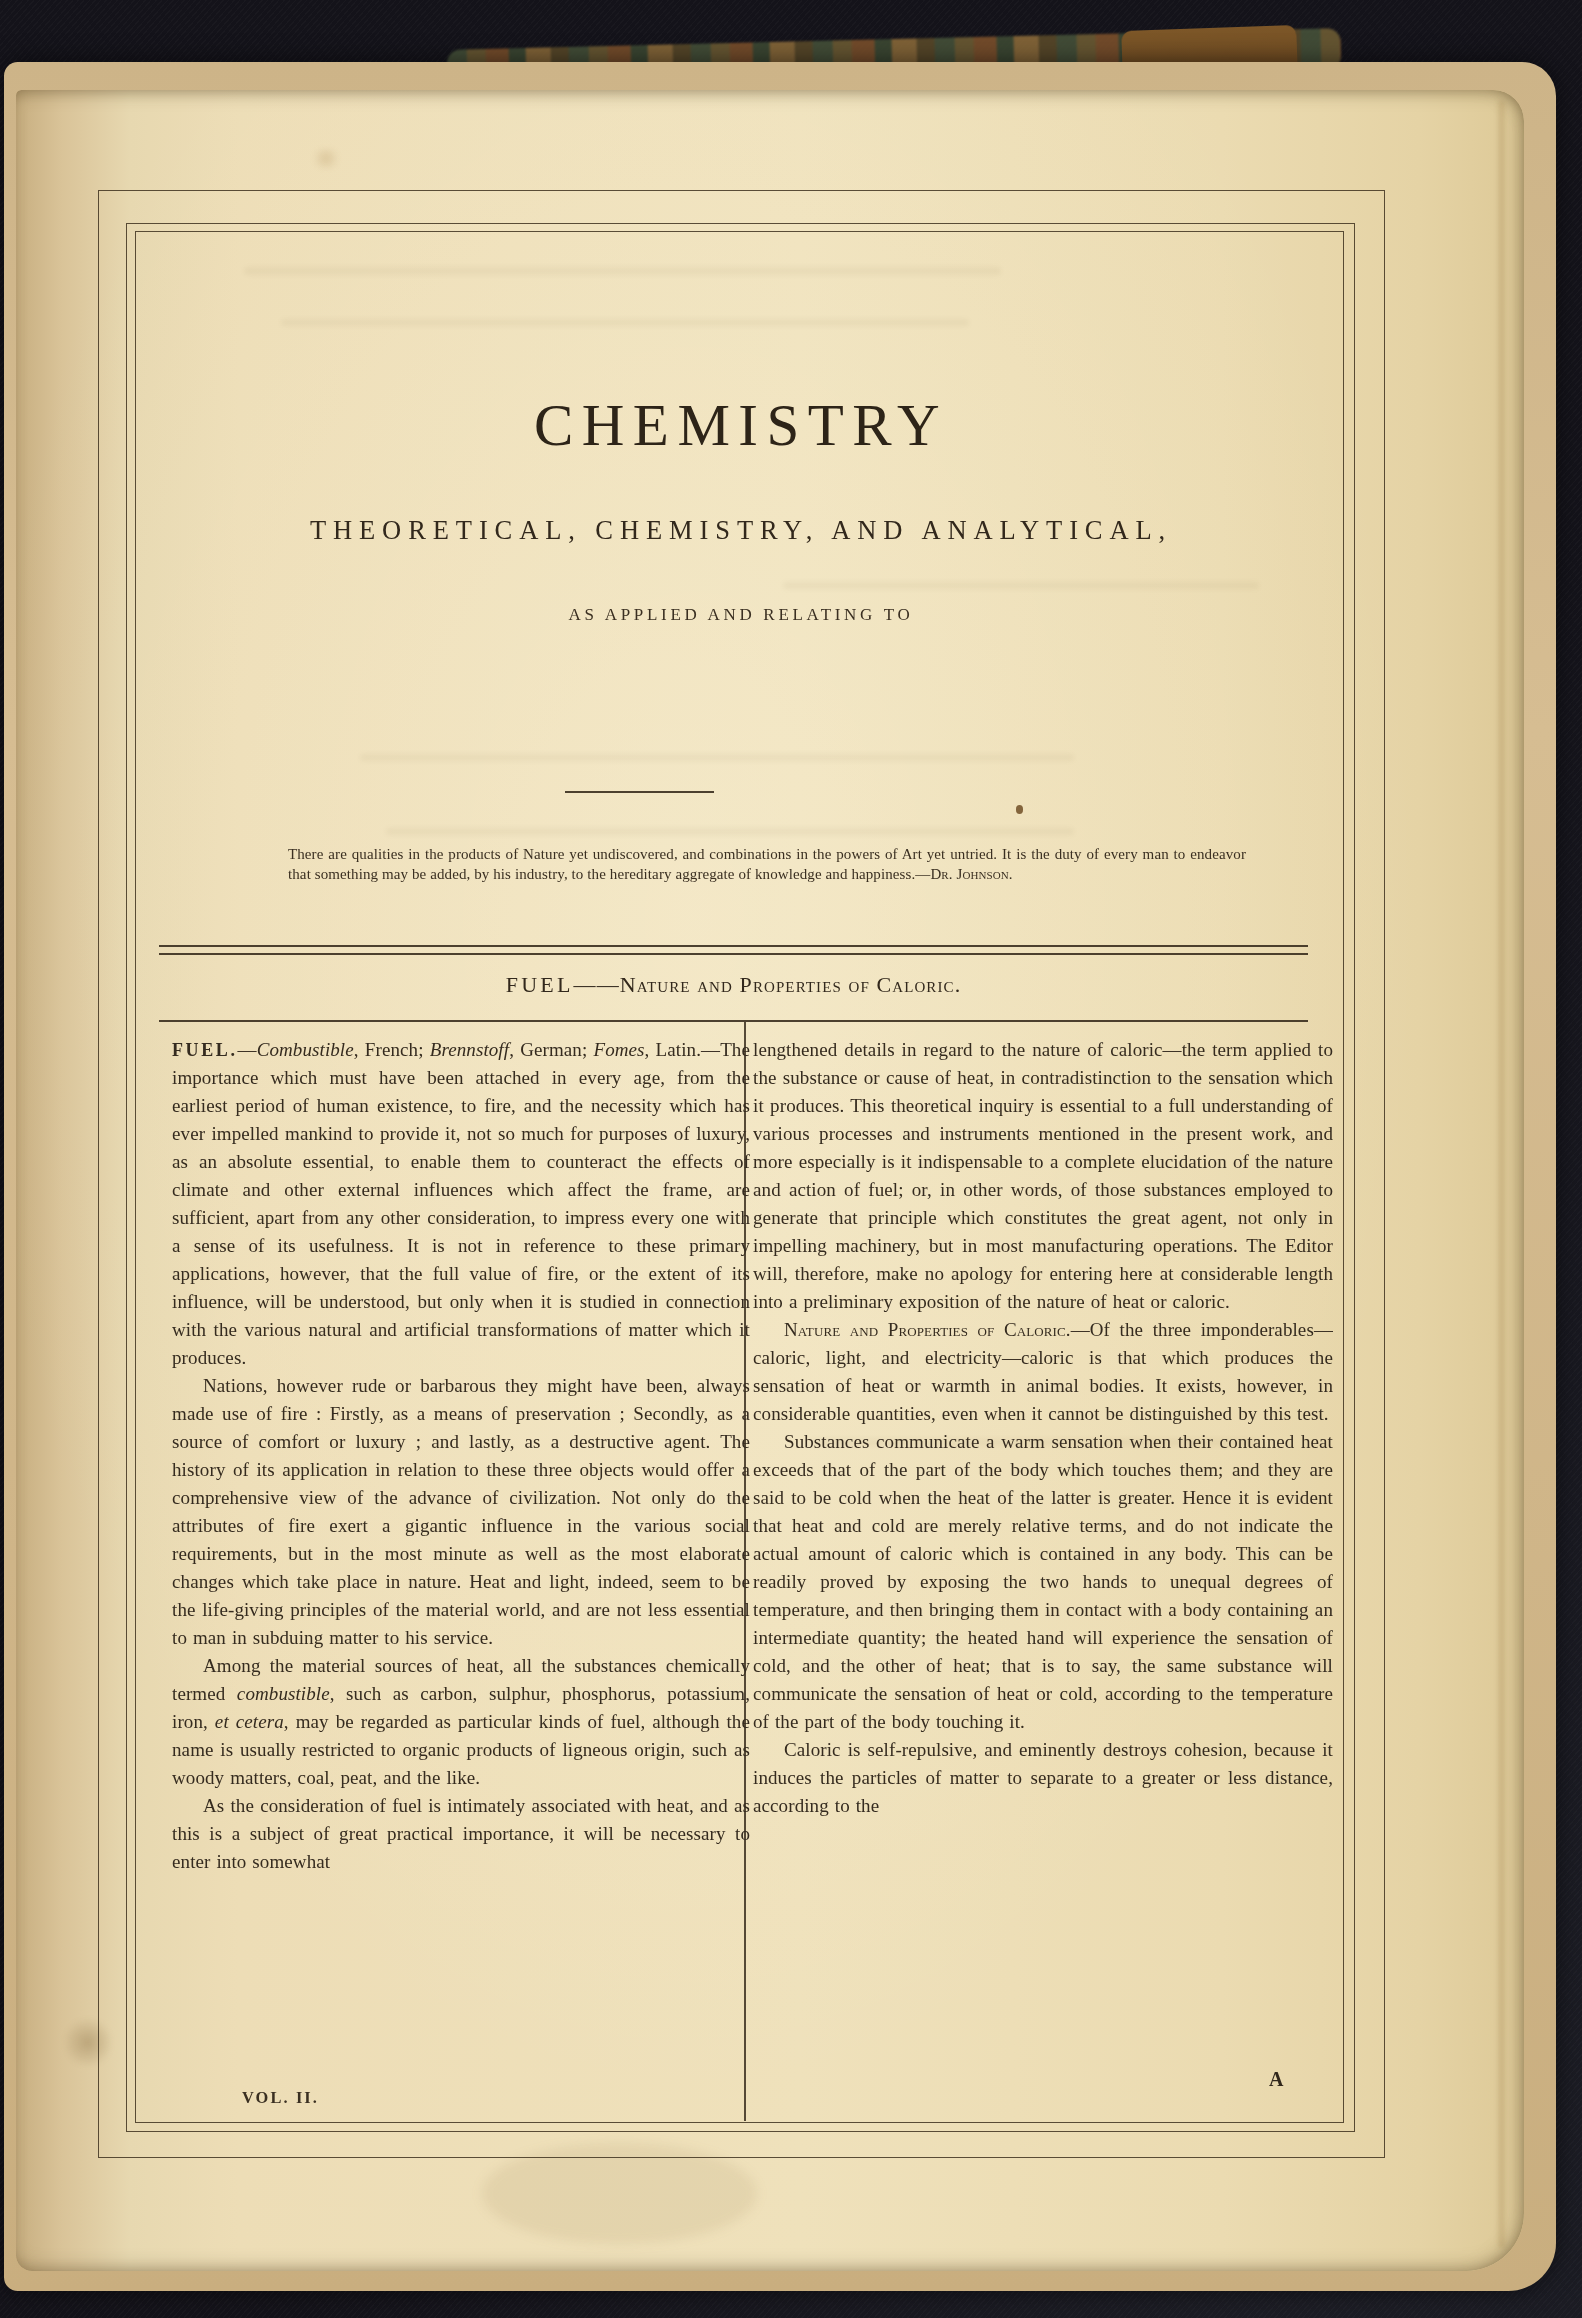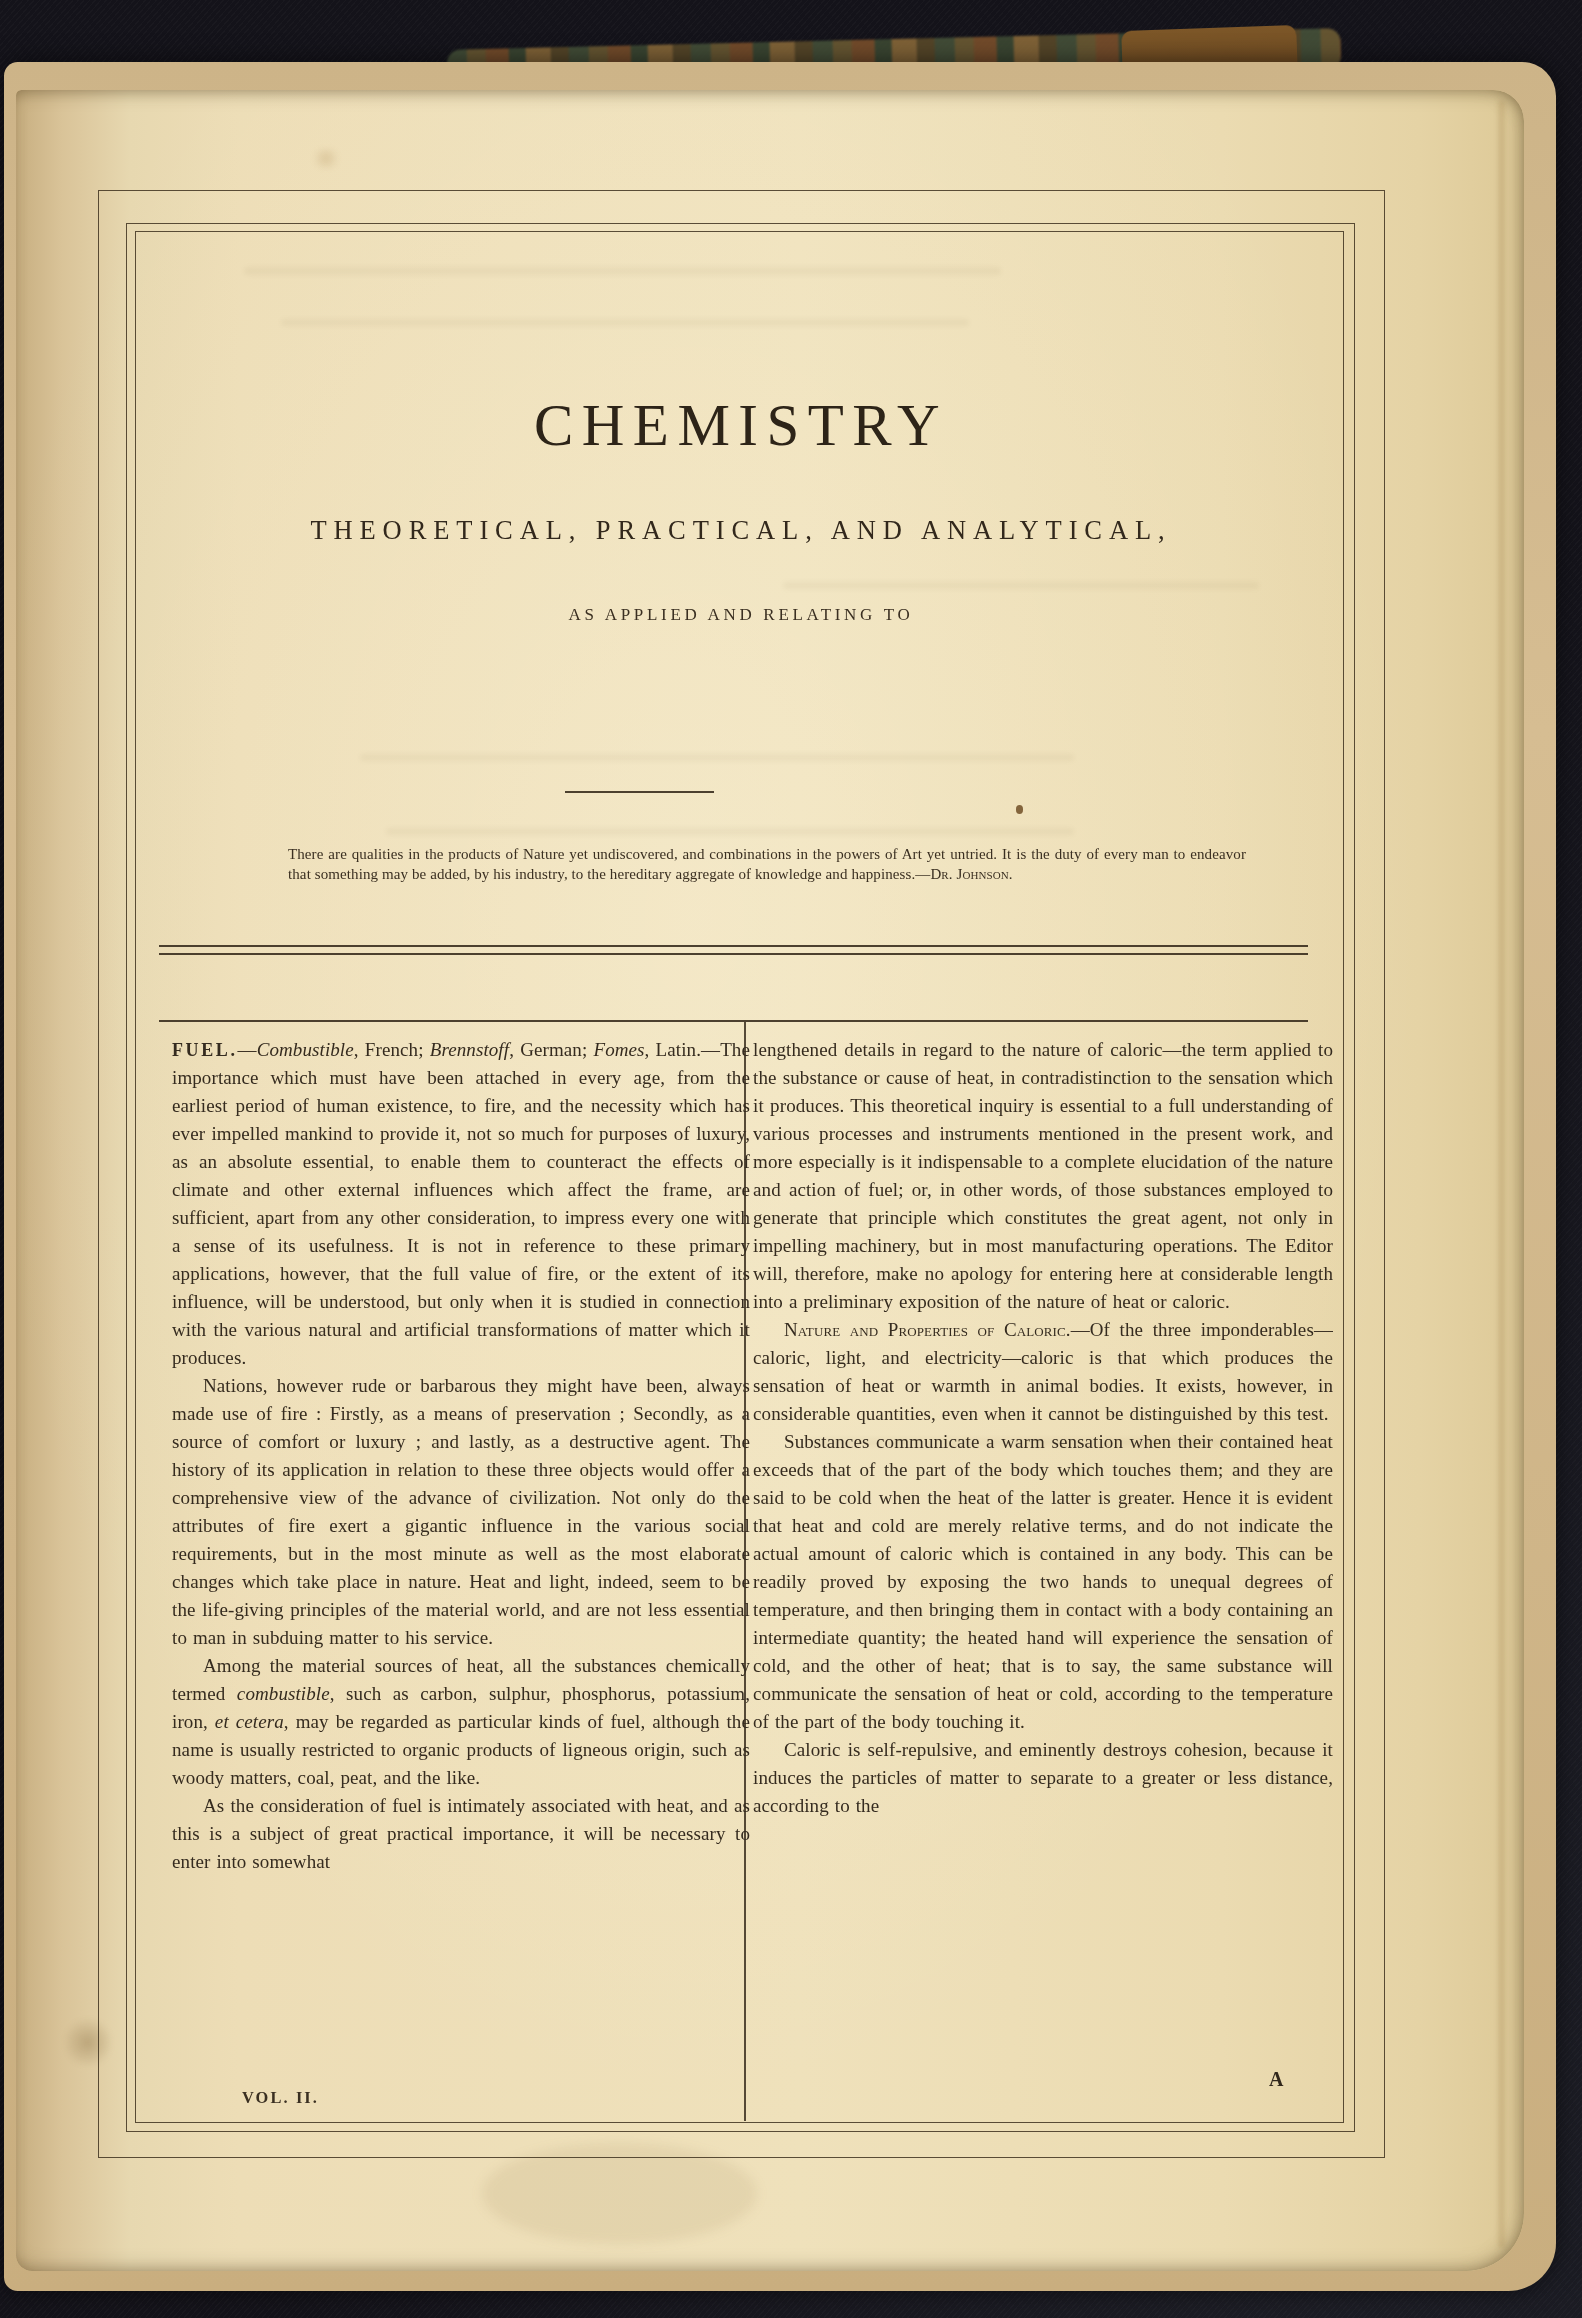--- a/index.html
+++ b/index.html
@@ -124,30 +124,31 @@
     <div class="stain st-fox"></div>
     <div class="stain st-streak"></div>
     <div class="stain st-bottom"></div>
   </div>
 
   <div class="rulec f-outer"></div>
   <div class="rulec f-in1"></div>
   <div class="rulec f-in2"></div>
 
   <div class="t-line t-title">CHEMISTRY</div>
-  <div class="t-line t-sub">THEORETICAL, PRACTICAL, AND ANALYTICAL,</div>
+  <div class="t-line t-sub">THEORETICAL, CHEMISTRY, AND ANALYTICAL,</div>
   <div class="t-line t-conn">AS APPLIED AND RELATING TO</div>
 
   <div class="short-rule"></div>
 
   <p class="epigraph"><span>There are qualities in the products of Nature yet undiscovered, and combinations in the powers of Art yet untried. It is the duty of every man to endeavor that something may be added, by his industry, to the hereditary aggregate of knowledge and happiness.</span><span class="sc">—Dr. Johnson.</span></p>
 
   <div class="hrule rule-a1"></div>
   <div class="hrule rule-a2"></div>
 
+  <div class="sec-heading"><span class="h-fuel">FUEL</span><span>——</span><span class="sc">Nature and Properties of Caloric.</span></div>
 
   <div class="hrule rule-b"></div>
   <div class="divider-v"></div>
 
   <div id="col-left" class="col col-left">
       <p><span class="lead-caps">FUEL.</span>—<i>Combustible</i>, French; <i>Brennstoff</i>, German; <i>Fomes</i>, Latin.—The importance which must have been attached in every age, from the earliest period of human existence, to fire, and the necessity which has ever impelled mankind to provide it, not so much for purposes of luxury, as an absolute essential, to enable them to counteract the effects of climate and other external influences which affect the frame, are sufficient, apart from any other consideration, to impress every one with a sense of its usefulness. It is not in reference to these primary applications, however, that the full value of fire, or the extent of its influence, will be understood, but only when it is studied in connection with the various natural and artificial transformations of matter which it produces.</p>
       <p class="ind">Nations, however rude or barbarous they might have been, always made use of fire : Firstly, as a means of preservation ; Secondly, as a source of comfort or luxury ; and lastly, as a destructive agent. The history of its application in relation to these three objects would offer a comprehensive view of the advance of civilization. Not only do the attributes of fire exert a gigantic influence in the various social requirements, but in the most minute as well as the most elaborate changes which take place in nature. Heat and light, indeed, seem to be the life-giving principles of the material world, and are not less essential to man in subduing matter to his service.</p>
       <p class="ind">Among the material sources of heat, all the substances chemically termed <i>combustible</i>, such as carbon, sulphur, phosphorus, potassium, iron, <i>et cetera</i>, may be regarded as particular kinds of fuel, although the name is usually restricted to organic products of ligneous origin, such as woody matters, coal, peat, and the like.</p>
       <p class="ind">As the consideration of fuel is intimately associated with heat, and as this is a subject of great practical importance, it will be necessary to enter into somewhat</p>
     </div>

